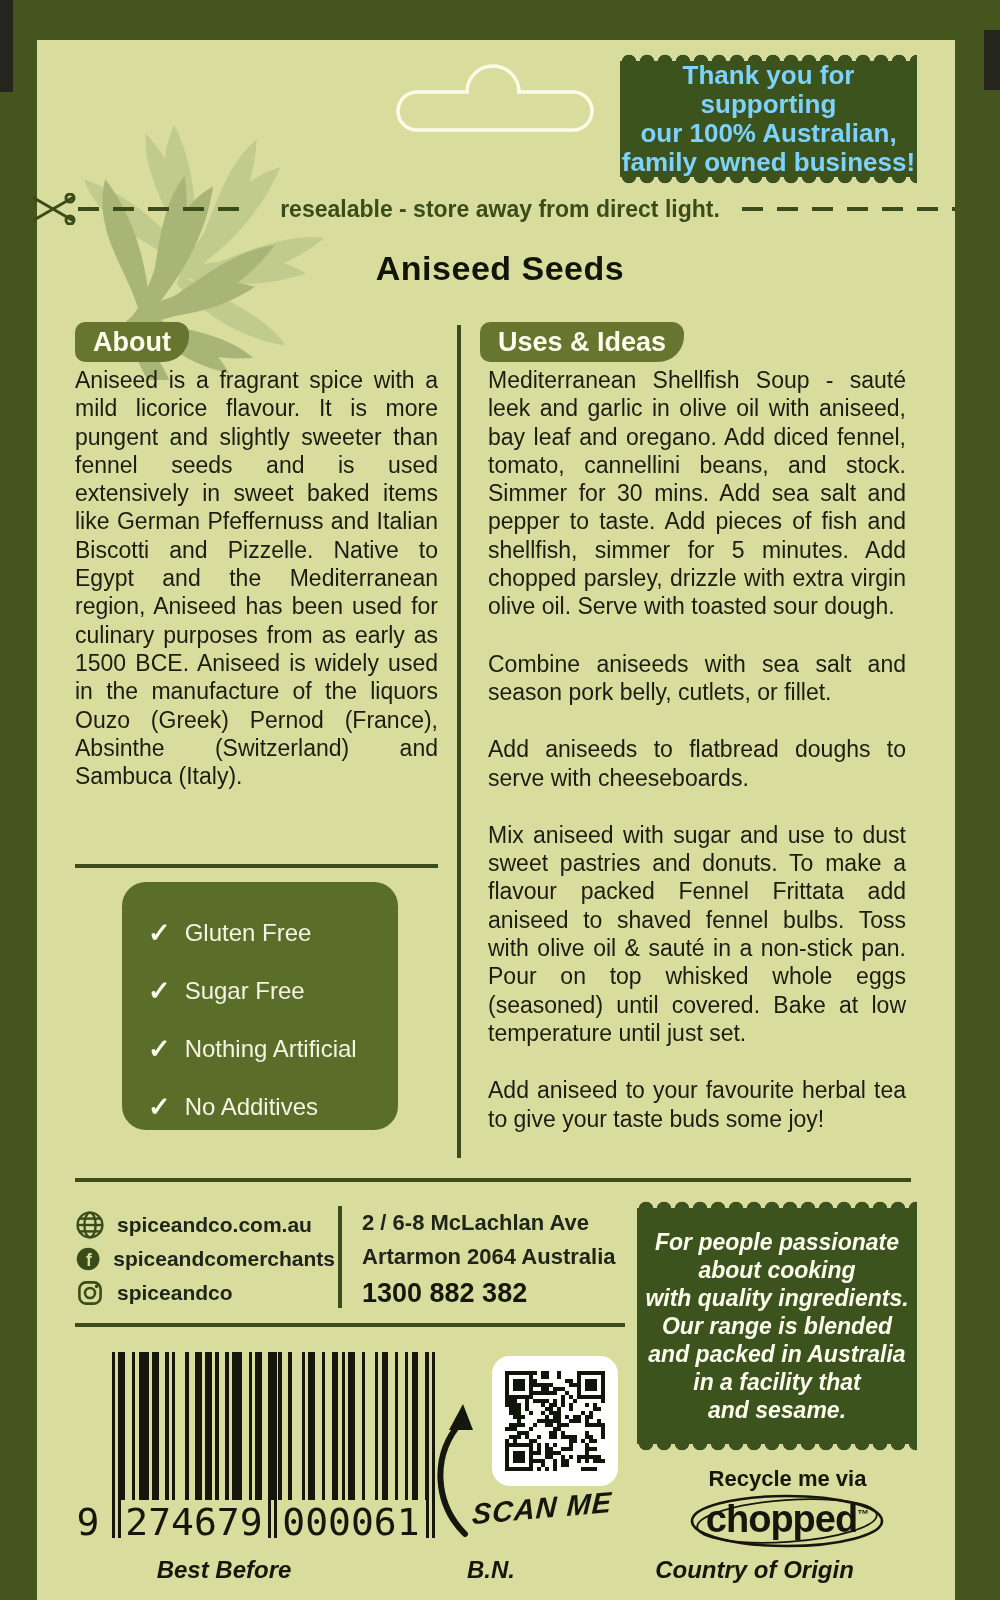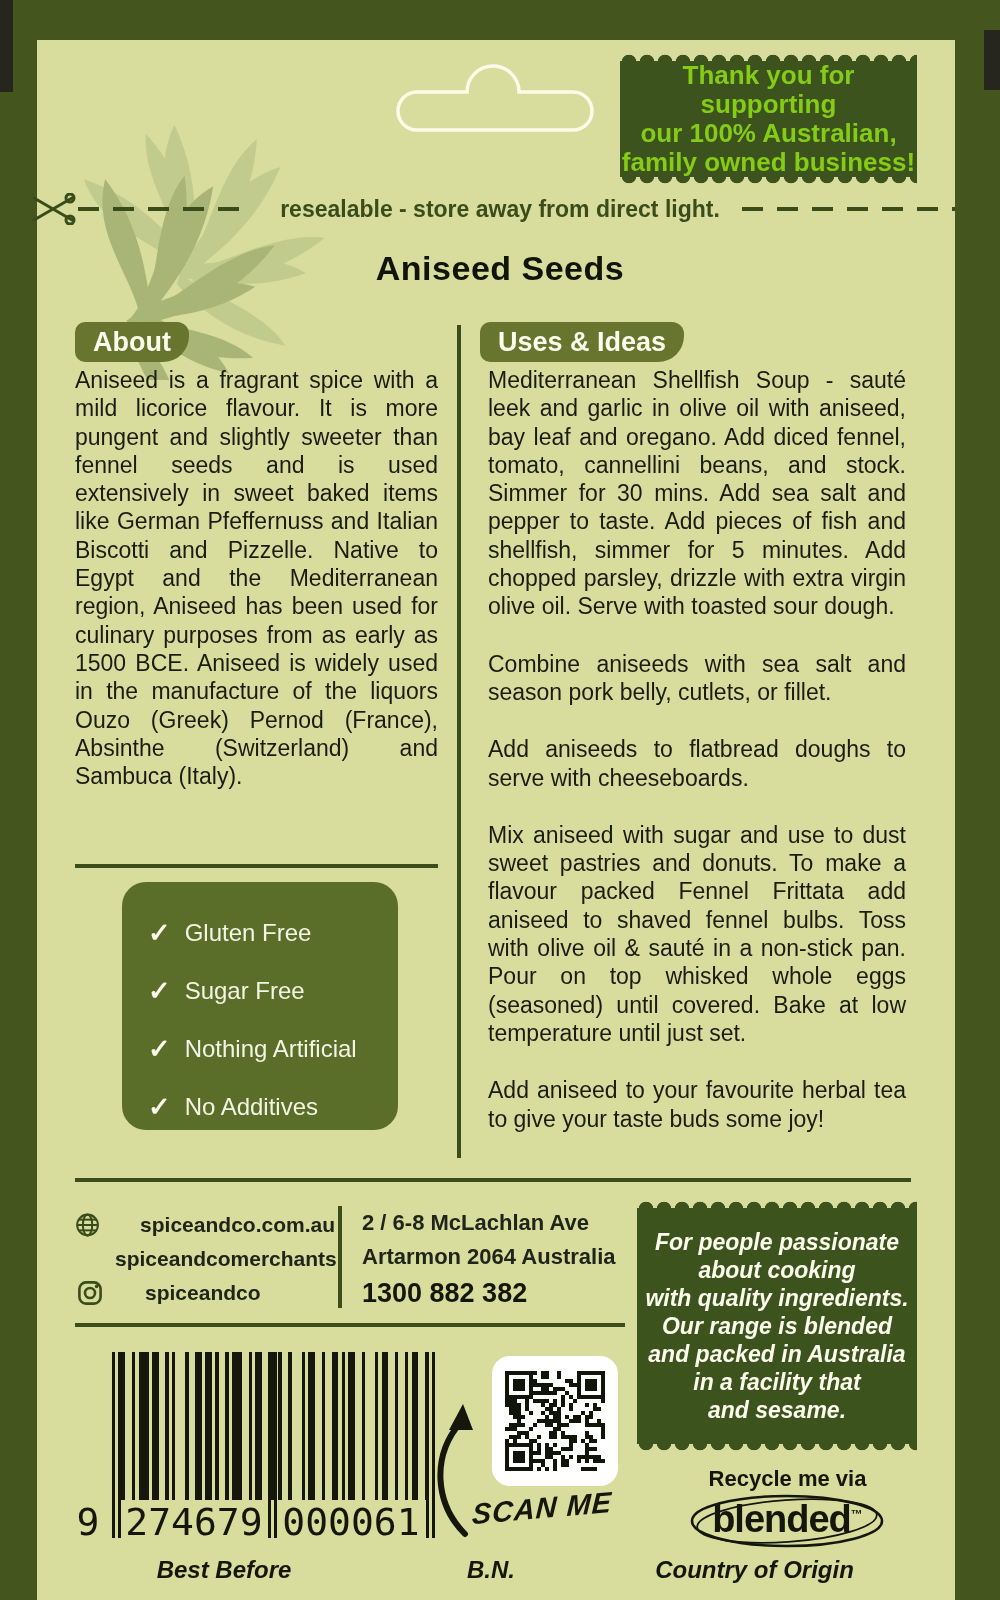--- a/index.html
+++ b/index.html
@@ -8,36 +8,36 @@
   .abs{position:absolute;}
   .sheet{left:37px;top:40px;width:918px;height:1560px;background:#d8dd9e;}
   .edge{background:#26261f;}
   
   .wavy-box{background:#3c531d;}
   .wavy-box::before,.wavy-box::after{content:"";position:absolute;left:0;width:100%;height:9px;
       background-repeat:repeat-x;background-size:18px 9px;}
   .wavy-box::before{top:-8px;background-image:radial-gradient(circle at 50% 100%, #3c531d 7px, rgba(60,83,29,0) 7.6px);}
   .wavy-box::after{bottom:-8px;background-image:radial-gradient(circle at 50% 0%, #3c531d 7px, rgba(60,83,29,0) 7.6px);}
   .thankyou{left:620px;top:61px;width:297px;height:116px;display:flex;flex-direction:column;
-      justify-content:center;text-align:center;color:#84cc16;font-weight:bold;font-size:26px;line-height:29px;}
+      justify-content:center;text-align:center;color:#7dd3fc;font-weight:bold;font-size:26px;line-height:29px;}
   .reseal-text{left:258px;top:196px;width:484px;text-align:center;font-size:23px;font-weight:bold;color:#3a4c19;}
   .dash{height:4px;background:repeating-linear-gradient(90deg,#3a4c19 0 21px,rgba(0,0,0,0) 21px 35px);}
   .title{left:56px;top:249px;width:888px;text-align:center;font-size:34px;font-weight:bold;color:#111408;letter-spacing:0.5px;}
   .tab{background:#68752f;color:#fdfdee;font-weight:bold;font-size:27px;line-height:40px;
        padding:0 18px;border-radius:10px 12px 26px 10px;}
   .body-text{font-size:23px;line-height:28.3px;text-align:justify;color:#1b1d12;}
   .body-text p{margin:0 8px 29px 0;}
   .rule{background:#3c4d1c;}
   .checklist{left:122px;top:882px;width:276px;height:248px;background:#5b6e29;border-radius:24px;
       padding-top:22px;box-sizing:border-box;}
   .check-row{display:flex;align-items:center;height:58px;padding-left:26px;color:#f4f4e4;}
   .check{font-size:27px;font-weight:bold;margin-right:14px;color:#fdfdee;}
   .check::before{content:"\2713";}
   .badge-label{font-size:24px;text-align:right;}
-  .contact-row{display:flex;align-items:center;height:34px;gap:28px;}
+  .contact-row{display:flex;align-items:center;height:34px;}
   .contact-row .txt{font-size:21px;font-weight:bold;margin-left:12px;color:#20251a;}
   .addr{font-size:22px;font-weight:bold;color:#20251a;}
   .phone{font-size:27px;font-weight:bold;color:#15170c;}
   .promo{left:637px;top:1208px;width:280px;height:236px;display:flex;flex-direction:column;
       justify-content:center;text-align:center;color:#fdfdee;font-weight:bold;font-style:italic;
       font-size:23px;line-height:28px;}
   .bars{left:112px;top:1352px;width:320px;height:148px;display:flex;font-size:0;}
   .bars span{display:inline-block;height:100%;}
   .guard{background:#15170c;width:3.2px;top:1352px;height:186px;}
   .bdigits{font-family:"DejaVu Sans Mono",monospace;font-size:38px;color:#15170c;top:1500px;text-align:center;}
@@ -489,19 +489,19 @@
     <path d="M24,30 L38,4 L48,30 Z" fill="#15170c"></path>
   </svg>
   <div class="abs scanme">SCAN ME</div>
 
   <div class="abs recycle-note">Recycle me via</div>
   <div class="abs redcycle">
     <svg style="position:absolute;left:0;top:0;" width="198" height="60" viewBox="0 0 198 60">
       <ellipse cx="99" cy="29" rx="95" ry="25" fill="none" stroke="#15170c" stroke-width="2.6"></ellipse>
       <ellipse cx="99" cy="29" rx="90" ry="21" fill="none" stroke="#15170c" stroke-width="1.8" transform="rotate(-4 99 29)"></ellipse>
     </svg>
-    <div class="brand"><span>blended</span><sup>™</sup></div>
+    <div class="brand"><span>chopped</span><sup>™</sup></div>
   </div>
 
   <div class="abs foot-label" style="left:139px;width:170px;">Best Before</div>
   <div class="abs foot-label" style="left:441px;width:100px;">B.N.</div>
   <div class="abs foot-label" style="left:652px;width:205px;">Country of Origin</div>
 </div>
 
 </body></html>

